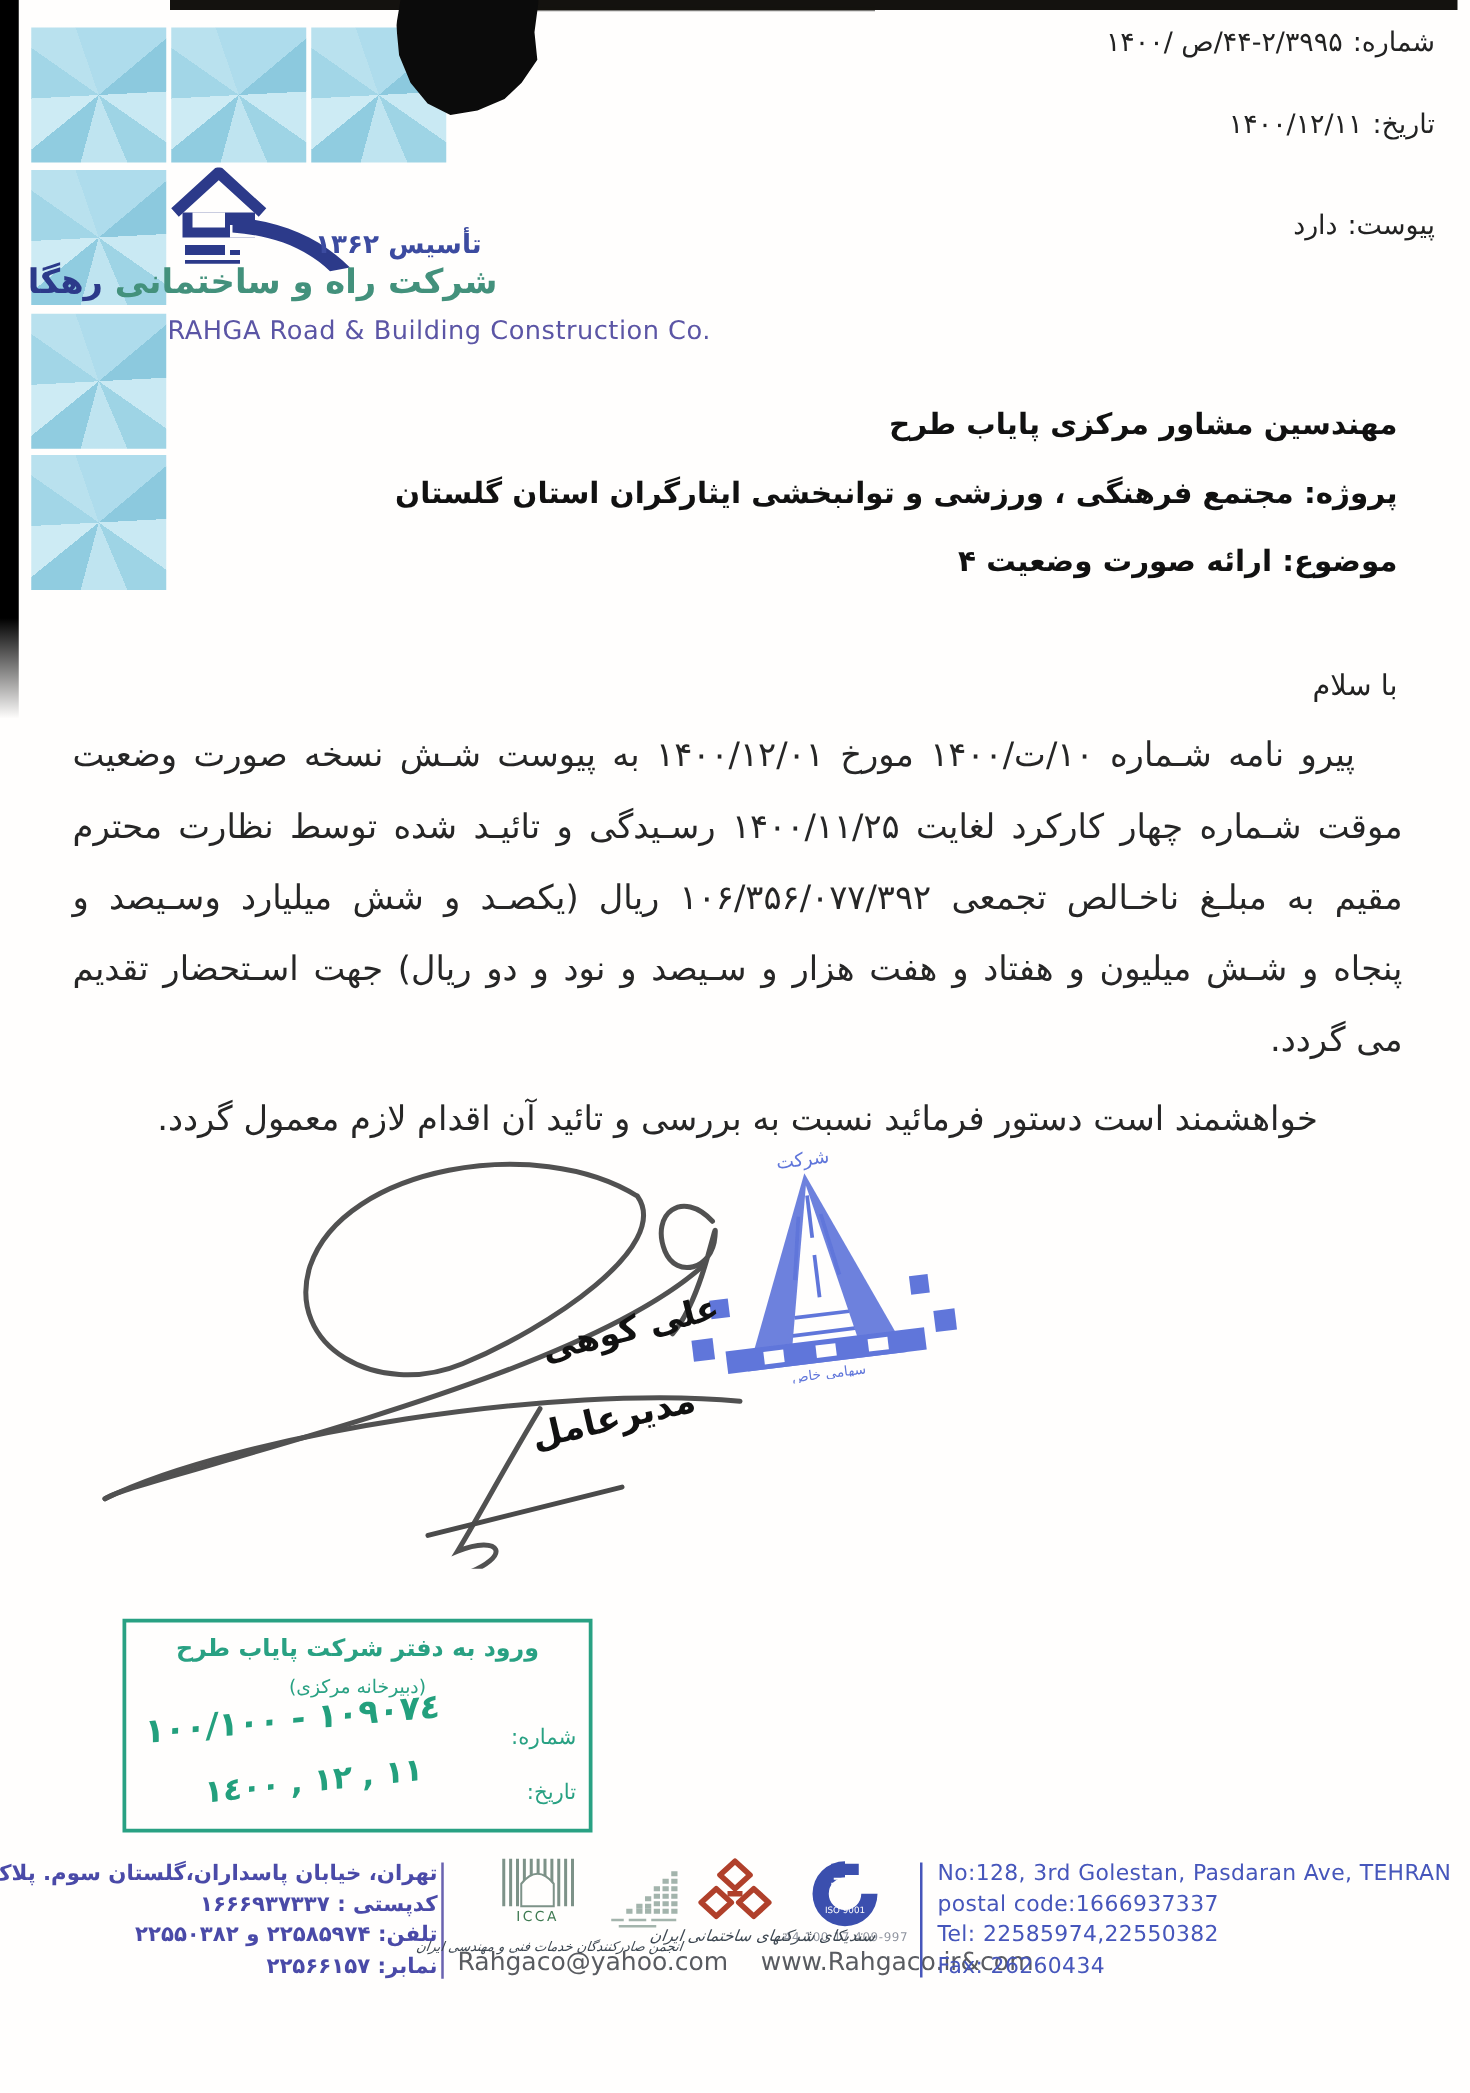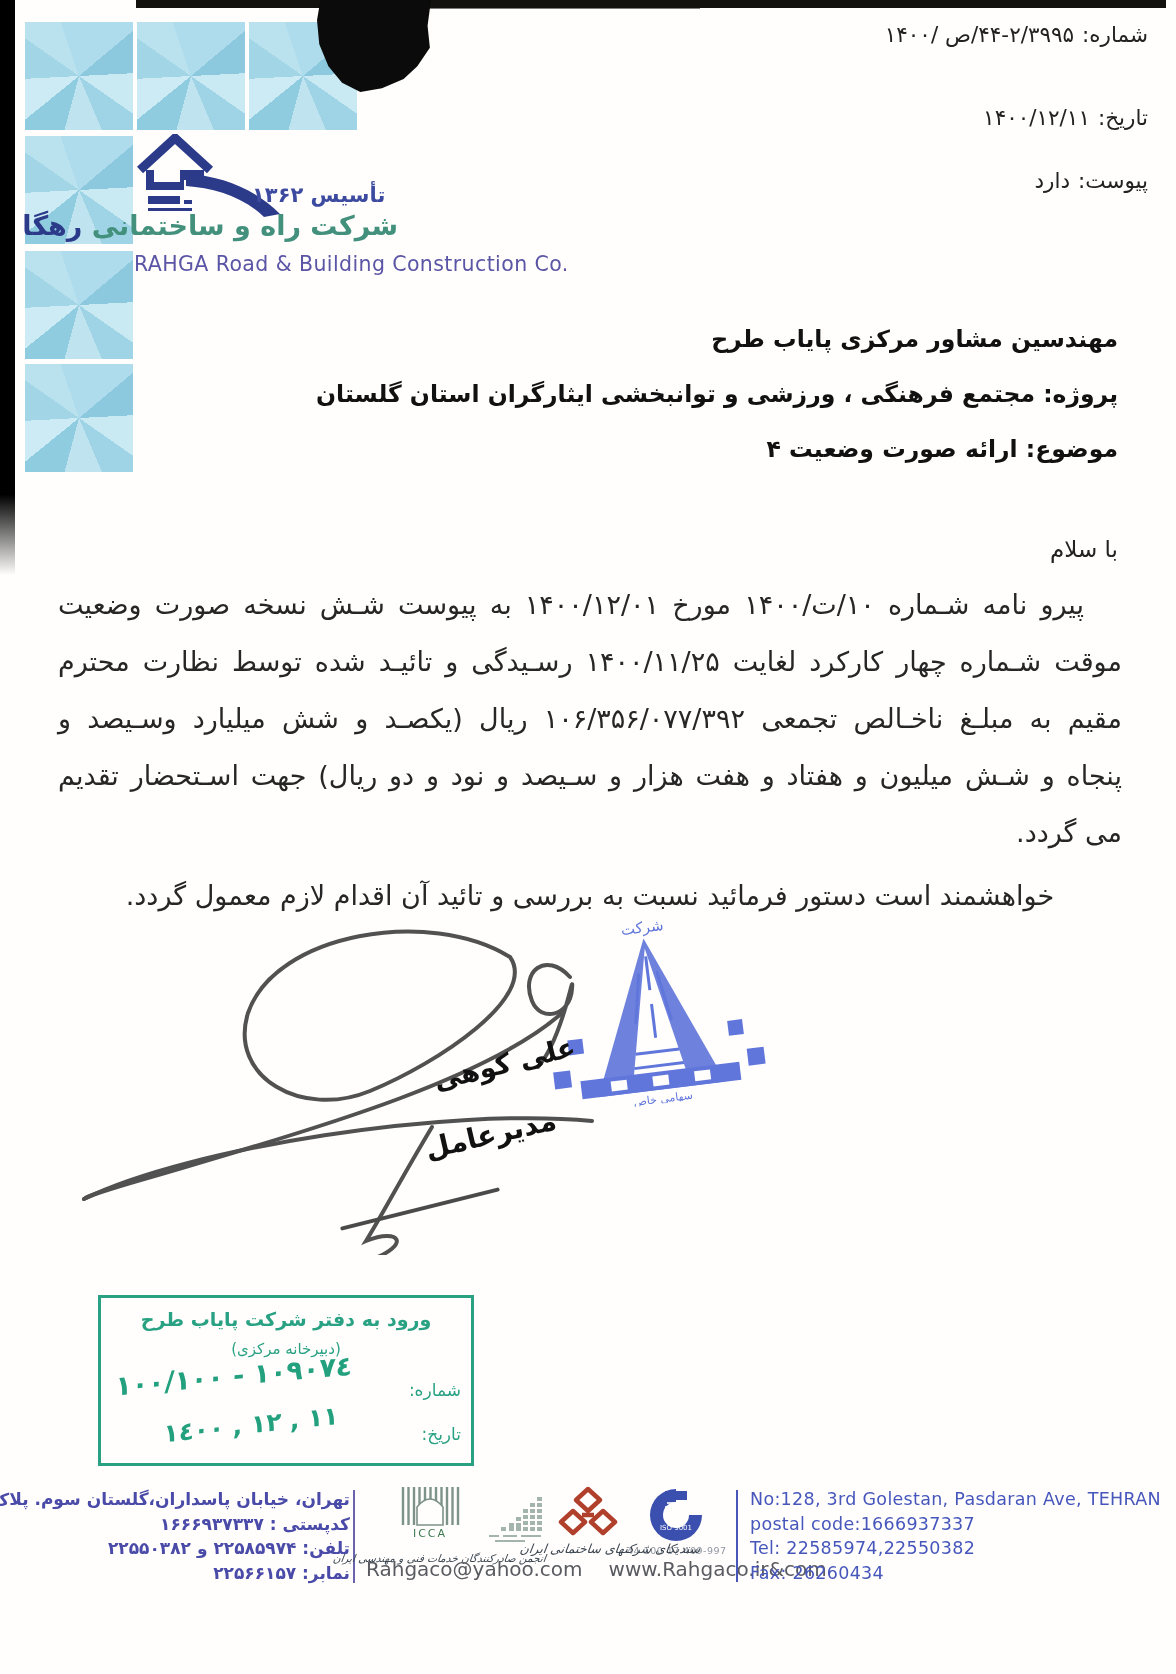--- a/index.html
+++ b/index.html
@@ -69,21 +69,21 @@
   <div class="abs pat" style="left:249px;top:22px;"></div>
   <div class="abs pat" style="left:25px;top:136px;"></div>
   <div class="abs pat" style="left:25px;top:251px;"></div>
   <div class="abs pat" style="left:25px;top:364px;"></div>
 
   <div class="abs blob"></div>
 
   <div class="abs hfield" style="top:22px;">
     <span class="lbl">شماره:</span><span>۲/۳۹۹۵-۴۴/ص /۱۴۰۰</span>
   </div>
-  <div class="abs hfield" style="top:105px;">
+  <div class="abs hfield" style="top:87px;">
     <span class="lbl">تاریخ:</span><span>۱۴۰۰/۱۲/۱۱</span>
   </div>
   <div class="abs hfield" style="top:168px;">
     <span class="lbl">پیوست:</span><span>دارد</span>
   </div>
 
   <svg class="abs" style="left:128px;top:134px;" width="160" height="84" viewBox="0 0 160 84">
     <path d="M12 36 L47 4 L82 36" fill="none" stroke="#2c3a8a" stroke-width="9" stroke-linejoin="round"></path>
     <rect x="18" y="36" width="58" height="20" fill="#2c3a8a"></rect>
     <rect x="26" y="36" width="26" height="12" fill="#fffefd"></rect>

